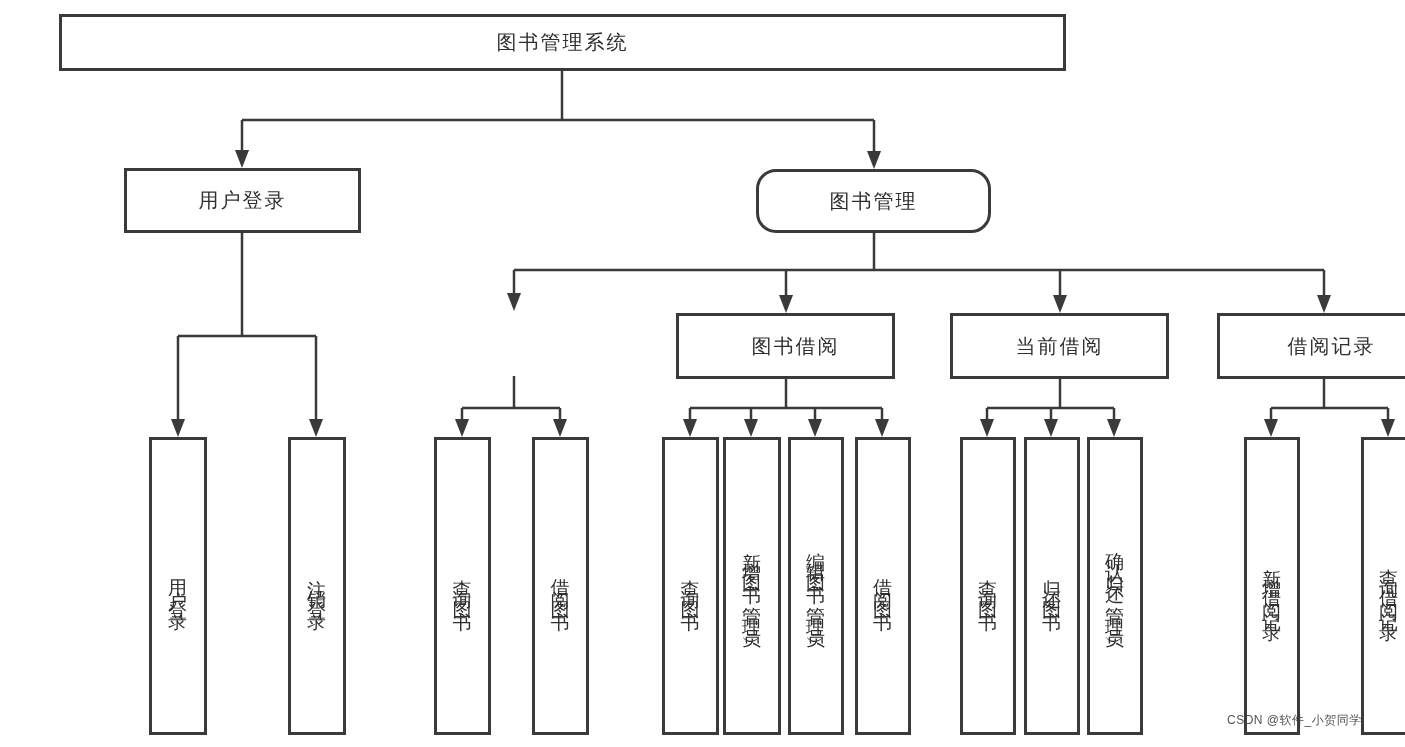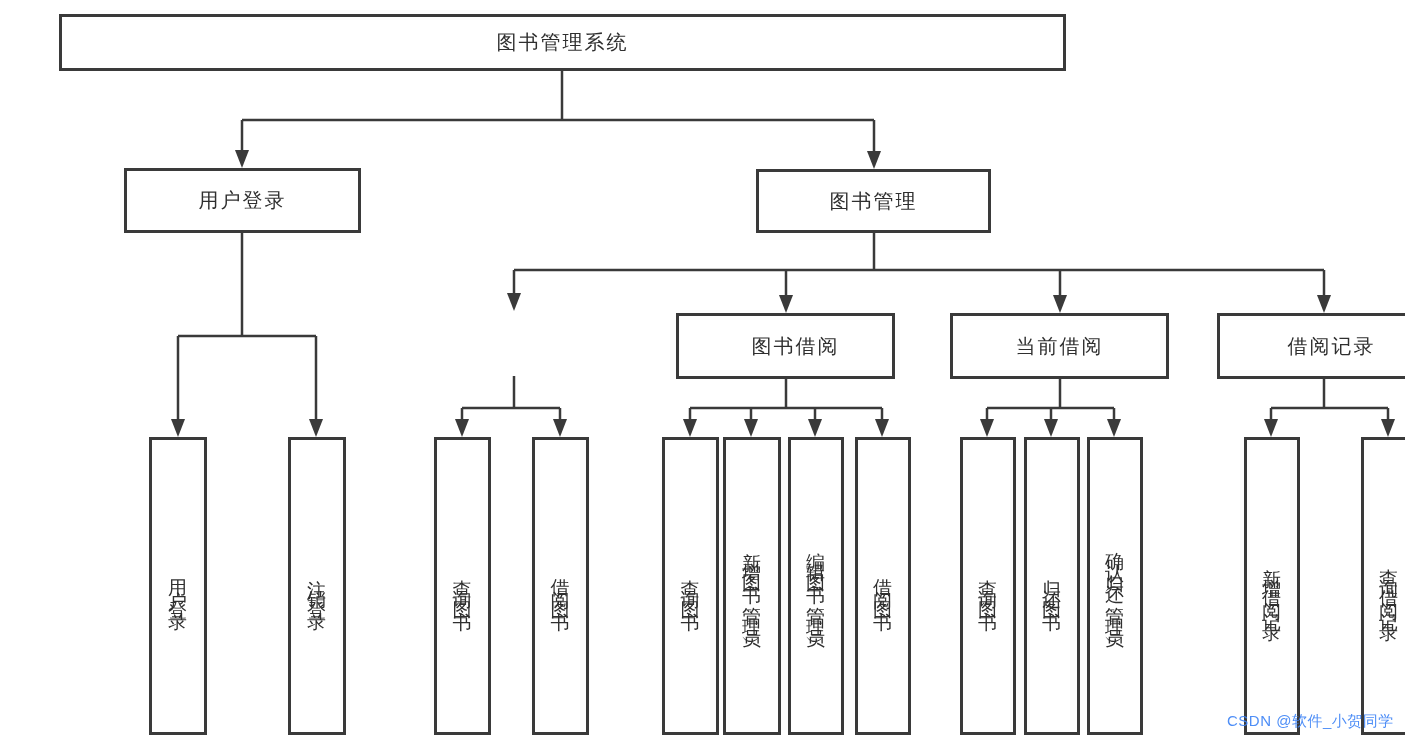--- a/index.html
+++ b/index.html
@@ -30,23 +30,23 @@
     font-size:19px;
     letter-spacing:11px;
     white-space:normal;
     line-height:1;
     padding:2px 0;
   }
   #watermark{
     position:absolute;
     left:1183px;top:712px;
     z-index:2;
-    font-size:15px;
+    font-size:12px;
     letter-spacing:0.5px;
-    color:#3b82f6;
+    color:#404040;
     opacity:0.9;
     white-space:nowrap;
   }
 </style>
 </head>
 <body>
 
 <div id="canvas">
 
   <svg id="wires" width="1405" height="747" viewBox="0 0 1405 747">
@@ -111,21 +111,21 @@
       <path d="M1000 419 L1014 419 L1007 437 Z"></path>
       <path d="M1063 419 L1077 419 L1070 437 Z"></path>
       <path d="M1220 419 L1234 419 L1227 437 Z"></path>
       <path d="M1337 419 L1351 419 L1344 437 Z"></path>
     </g>
   </svg>
 
   <div class="node" style="left:15px;top:14px;width:1007px;height:57px;">图书管理系统</div>
 
   <div class="node" style="left:80px;top:168px;width:237px;height:65px;">用户登录</div>
-  <div class="node" style="left:712px;top:169px;width:235px;height:64px;">图书管理</div>
+  <div class="node" style="left:712px;top:169px;width:235px;height:64px;border-radius:20px;">图书管理</div>
 
   <div class="node" style="left:632px;top:313px;width:219px;height:66px;padding-left:20px;">图书借阅</div>
   <div class="node" style="left:906px;top:313px;width:219px;height:66px;text-align:right;">当前借阅</div>
   <div class="node" style="left:1173px;top:313px;width:213px;height:66px;padding-left:16px;">借阅记录</div>
 
   <div class="node leaf" style="left:105px;top:437px;width:58px;height:298px;">用户登录</div>
   <div class="node leaf" style="left:244px;top:437px;width:58px;height:298px;">注销登录</div>
 
   <div class="node leaf" style="left:390px;top:437px;width:57px;height:298px;">查询图书</div>
   <div class="node leaf" style="left:488px;top:437px;width:57px;height:298px;">借阅图书</div>

